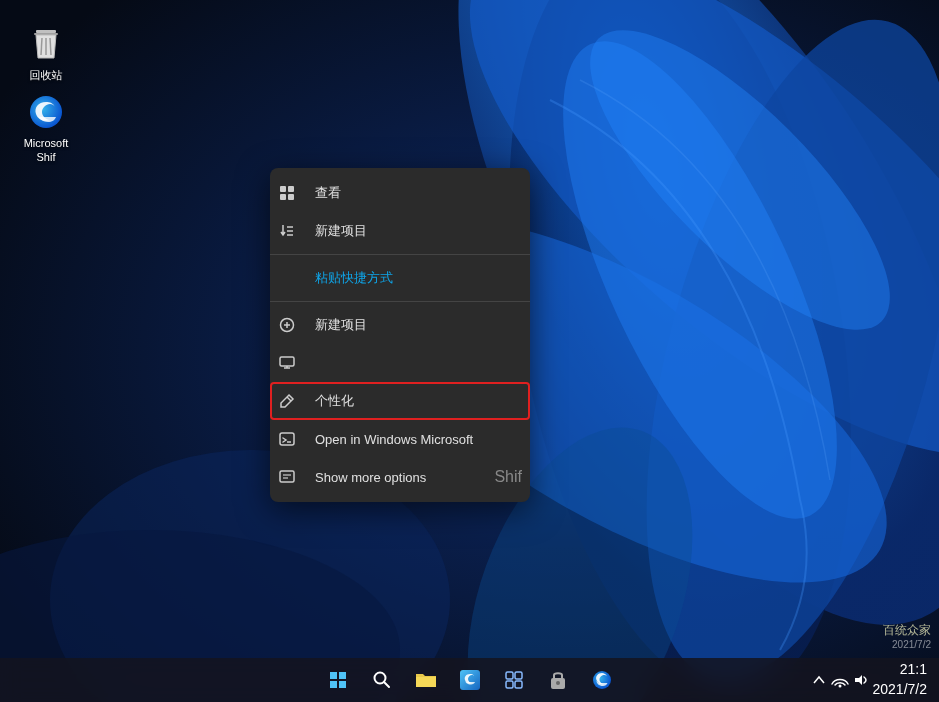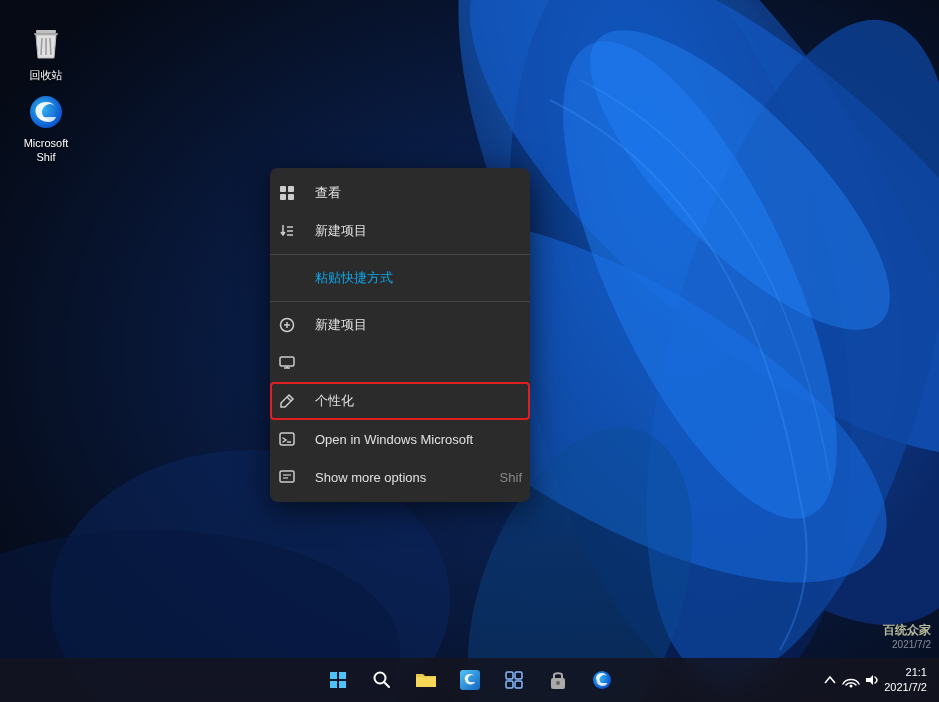--- a/index.html
+++ b/index.html
@@ -105,21 +105,21 @@
       color: #ccc;
       font-size: 14px;
     }
 
     .menu-label {
       flex: 1;
     }
 
     .menu-shortcut {
       color: #888;
-      font-size: 13px;
+      font-size: 16px;
     }
 
     
     #taskbar {
       position: absolute;
       bottom: 0;
       left: 0;
       width: 100%;
       height: 44px;
       background: rgba(20, 20, 30, 0.85);
@@ -415,26 +415,26 @@
       </svg>
       <svg width="18" height="16" viewBox="0 0 18 16">
         <path d="M1 12 C4 6 14 6 17 12" stroke="white" stroke-width="1.5" fill="none" stroke-linecap="round"></path>
         <path d="M4 13 C6 10 12 10 14 13" stroke="white" stroke-width="1.5" fill="none" stroke-linecap="round"></path>
         <circle cx="9" cy="14" r="1.5" fill="white"></circle>
       </svg>
       <svg width="16" height="16" viewBox="0 0 16 16">
         <path d="M2 6 L6 6 L9 3 L9 13 L6 10 L2 10 Z" fill="white"></path>
         <path d="M11 5 C12.5 6 13 7 13 8 C13 9 12.5 10 11 11" stroke="white" stroke-width="1.5" fill="none" stroke-linecap="round"></path>
       </svg>
-      <div style="color:white; font-size:11px; text-align:right; line-height:1.4;">
+      <div style="color:white; font-size:14px; text-align:right; line-height:1.4;">
         <div>21:1</div>
         <div>2021/7/2</div>
       </div>
     </div>
 
   </div>
 
   <div id="watermark">
-    <div style="font-size:12px; color:rgba(255,255,200,0.7); font-weight:bold;">百统众家</div>
+    <div style="font-size:12px; color:rgba(255,255,200,0.7); font-weight:normal;">百统众家</div>
     <div style="font-size:10px; color:rgba(255,255,255,0.5);">2021/7/2</div>
   </div>
 
 </div>
 
 </body></html>

